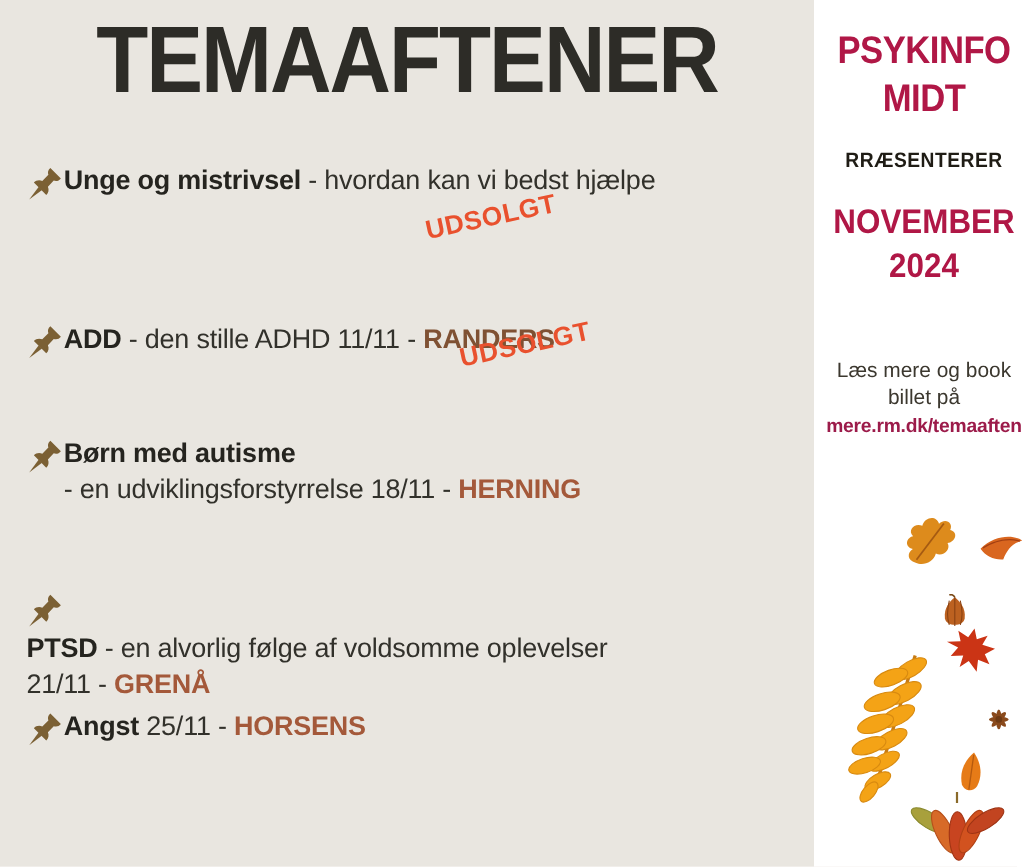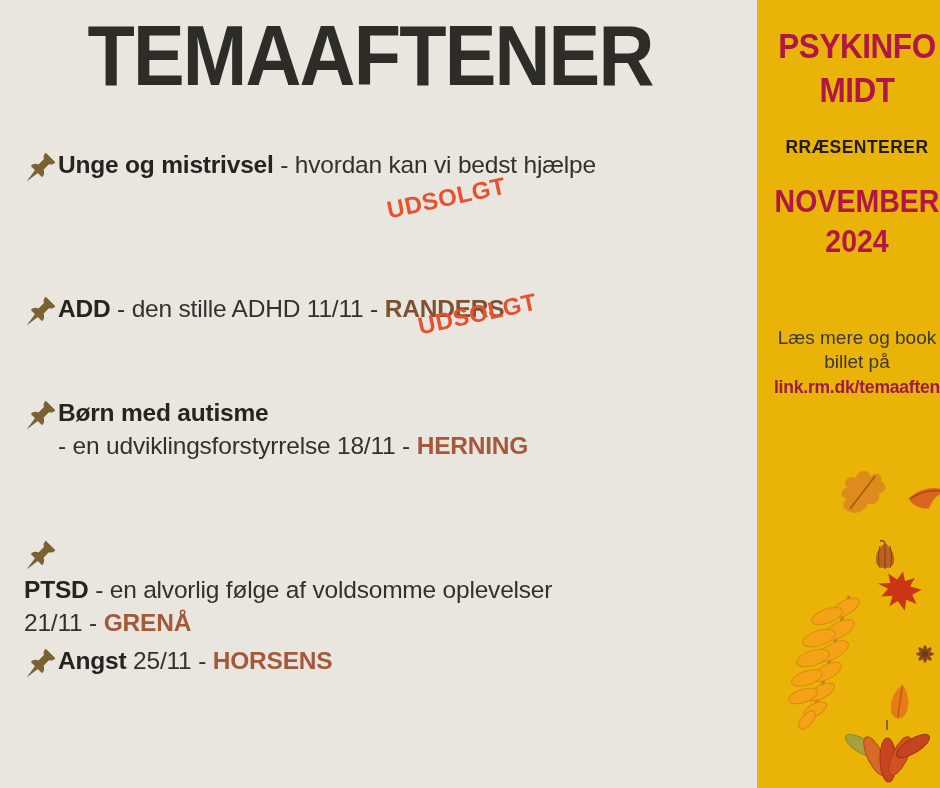--- a/index.html
+++ b/index.html
@@ -1,19 +1,19 @@
 <!DOCTYPE html>
 <html><head>
 <meta charset="utf-8">
 <style>
   html,body{margin:0;padding:0;}
   body{font-family:"Liberation Sans", sans-serif; width:940px; height:788px; overflow:hidden;}
   .poster{position:relative;width:940px;height:788px;display:flex;background:#e9e6e0;}
-  .main{position:relative;width:740px;height:704px;background:#e9e6e0;flex:none;padding-left:17px;}
-  .side{position:relative;width:200px;height:788px;background:#eab308;flex:none;text-align:center;overflow:hidden;}
+  .main{position:relative;width:740px;height:704px;background:#e9e6e0;flex:none;}
+  .side{position:relative;width:200px;height:788px;background:#ffffff;flex:none;text-align:center;overflow:hidden;}
 
   
   .title{position:absolute;top:6px;left:0;width:740px;text-align:center;
          font-size:86px;font-weight:700;color:#2d2c27;letter-spacing:-2px;
          transform:scaleX(0.9);transform-origin:50% 50%;white-space:nowrap;}
 
   
   .ev{position:absolute;left:24px;display:flex;align-items:flex-start;}
   .pin{width:34px;height:36px;flex:none;margin-top:1px;}
   .etext{font-size:24.5px;line-height:33px;color:#32312b;letter-spacing:-0.2px;}
@@ -136,21 +136,21 @@
     <div class="month">
       <div>NOVEMBER</div>
       <div>2024</div>
     </div>
 
     <div class="cta">
       <div>Læs mere og book</div>
       <div>billet på</div>
     </div>
 
-    <div class="blink">link.rm.dk/temaaften</div>
+    <div class="blink">mere.rm.dk/temaaften</div>
 
     <svg class="leaf lf-oak" width="56" height="46" viewBox="0 0 56 46">
       <path d="M6 34 C0 28 4 22 10 22 C4 16 10 10 16 12 C14 4 24 2 28 8 C34 2 44 6 42 14 C50 12 54 20 48 24 C54 30 46 36 40 33 C40 40 30 42 26 36 C20 42 10 40 6 34 Z" fill="#dd8b1c"></path>
       <path d="M8 32 L46 16" stroke="#a55a12" stroke-width="1.6" fill="none"></path>
     </svg>
 
     <svg class="leaf lf-frag" width="40" height="30" viewBox="0 0 40 30">
       <path d="M2 20 C12 6 28 2 38 6 C30 10 26 16 24 26 C16 28 8 26 2 20 Z" fill="#d9661f"></path>
       <path d="M4 19 C14 10 26 6 36 7" stroke="#a33f12" stroke-width="1.2" fill="none"></path>
     </svg>

